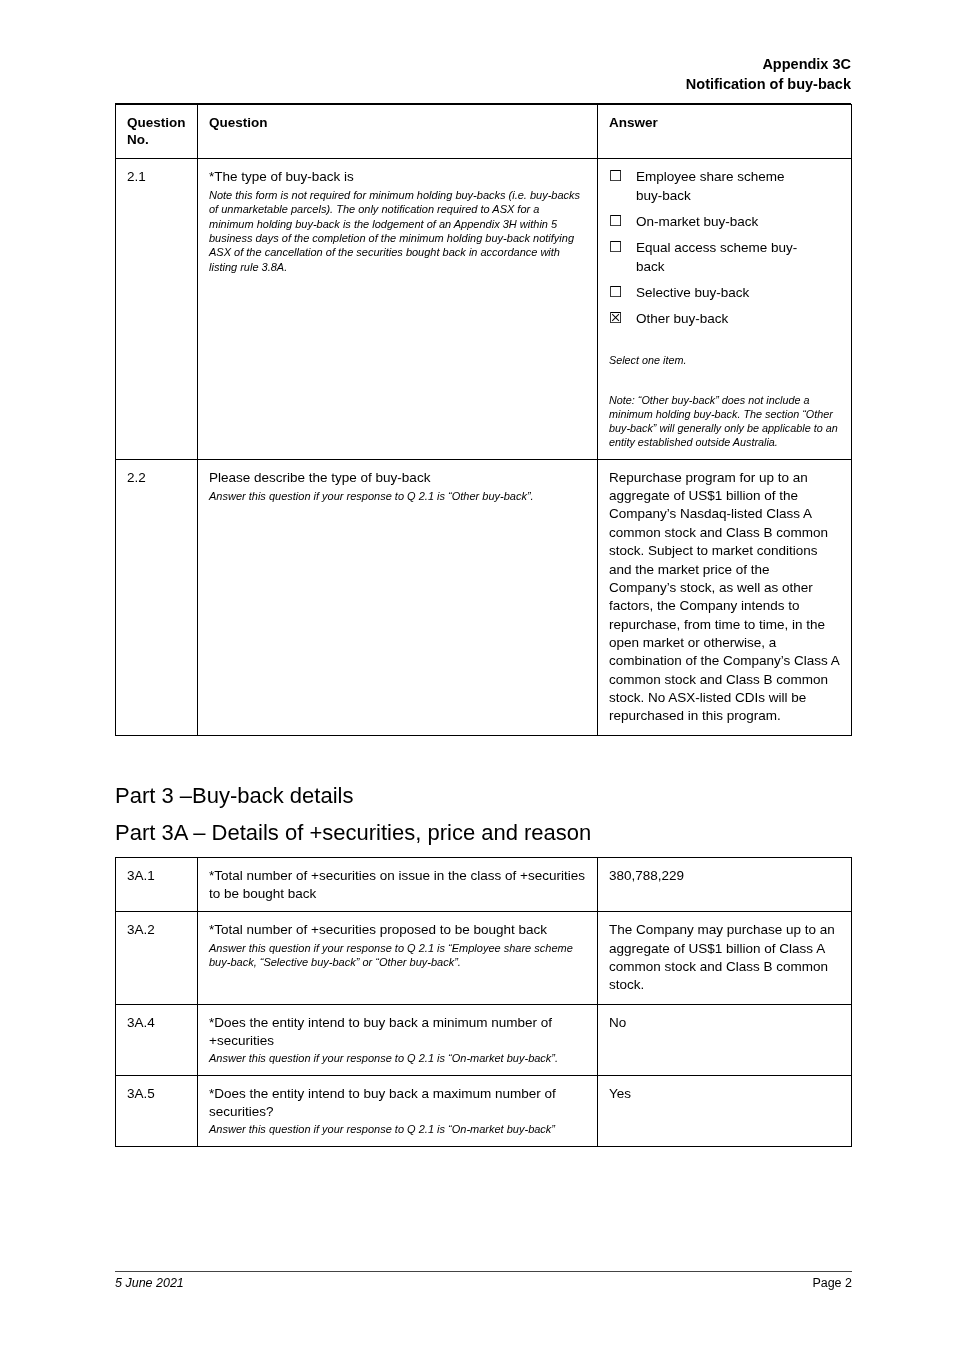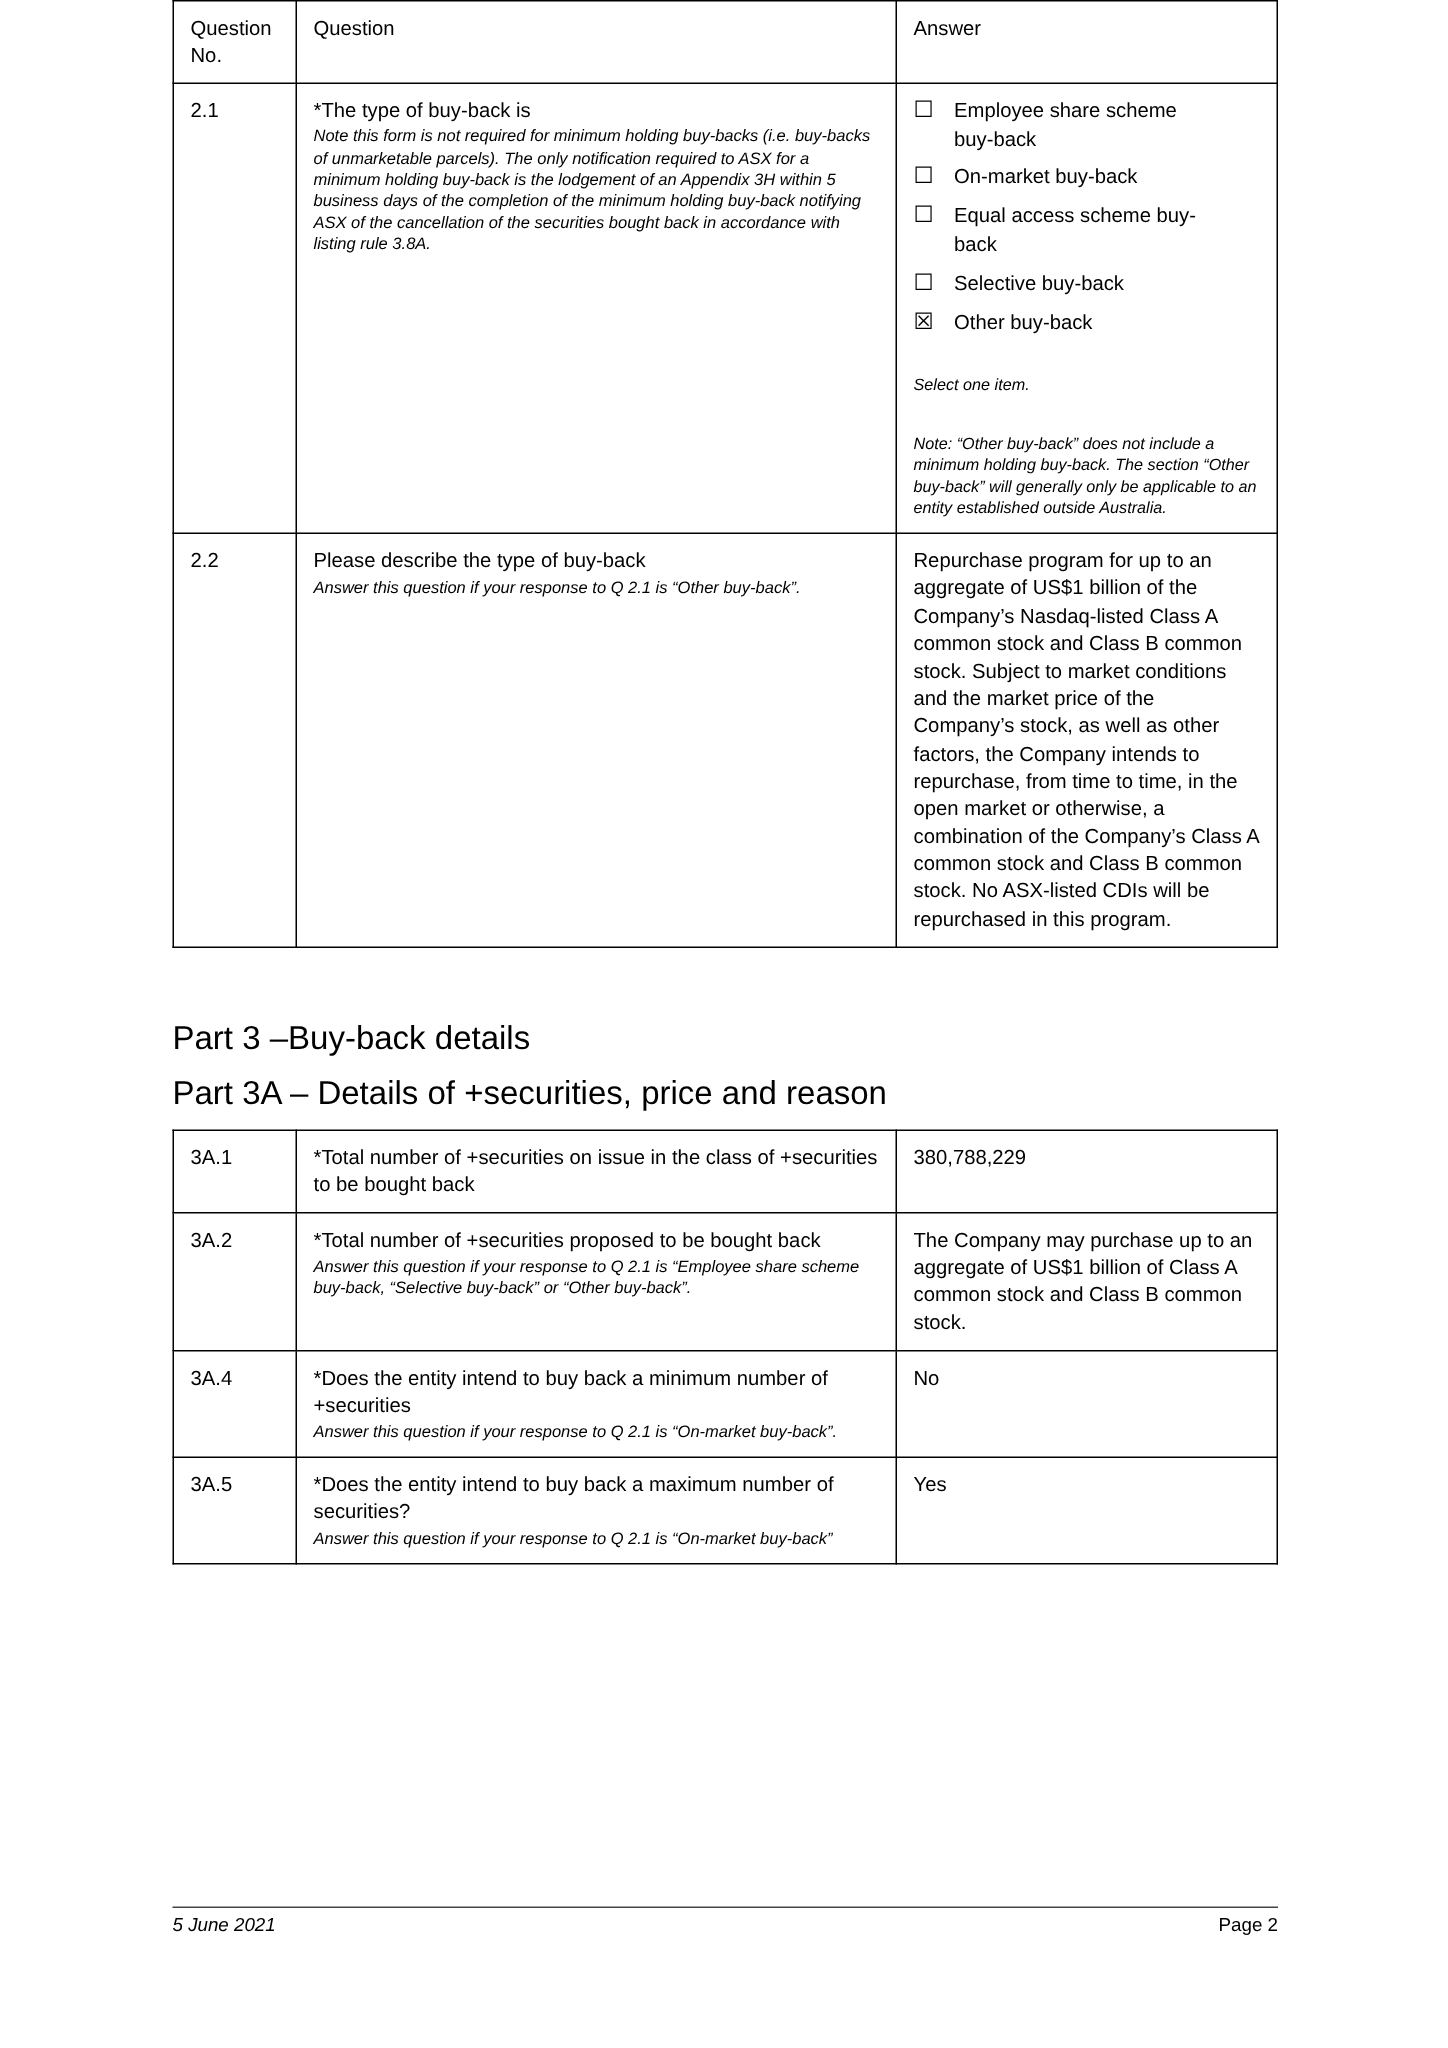--- a/index.html
+++ b/index.html
@@ -9,21 +9,21 @@
   .content { position:absolute; left:115px; top:0; width:736px; }
 
   .doc-header { padding-top:54px; padding-bottom:8px; border-bottom:1px solid #000; text-align:right; }
   .doc-header div { font-weight:bold; font-size:14.5px; line-height:1.4; }
 
   h1.part-heading { font-size:22px; font-weight:400; letter-spacing:0; margin:17px 0 11px; }
   h1.sub { margin-top:6px; }
 
   table.qtable { border-collapse:collapse; width:736px; table-layout:fixed; }
   table.qtable th, table.qtable td { border:1px solid #000; vertical-align:top; padding:9px 11px; font-size:13.5px; line-height:1.32; text-align:left; }
-  table.qtable th { font-weight:normal; height:46px; }
+  table.qtable th { font-weight:bold; height:46px; }
   col.c-no { width:82px; }
   col.c-q  { width:400px; }
   col.c-a  { width:254px; }
 
   .q-main { font-size:13.5px; line-height:1.32; }
   .note { font-style:italic; font-size:11px; line-height:1.3; margin-top:2px; }
   .small-note { font-style:italic; font-size:10.8px; line-height:1.32; margin-top:25px; }
 
   .opt { display:flex; gap:9px; margin-bottom:7px; align-items:flex-start; }
   .opt .box { font-family:"DejaVu Sans",sans-serif; font-size:15px; line-height:1.1; width:18px; flex:0 0 18px; }
@@ -38,20 +38,24 @@
   .doc-footer .f1 { font-size:12.5px; line-height:1.35; }
   .doc-footer .f2 { display:flex; justify-content:space-between; font-size:12.5px; line-height:1.35; }
   .doc-footer .date { font-style:italic; }
 </style>
 </head>
 <body>
 
 <div class="page">
   <div class="content">
 
+    <div class="doc-header">
+      <div>Appendix 3C</div>
+      <div>Notification of buy-back</div>
+    </div>
 
 
     <table class="qtable part2-table">
       <colgroup>
           <col class="c-no">
           <col class="c-q">
           <col class="c-a">
         </colgroup>
       <thead>
         <tr>

